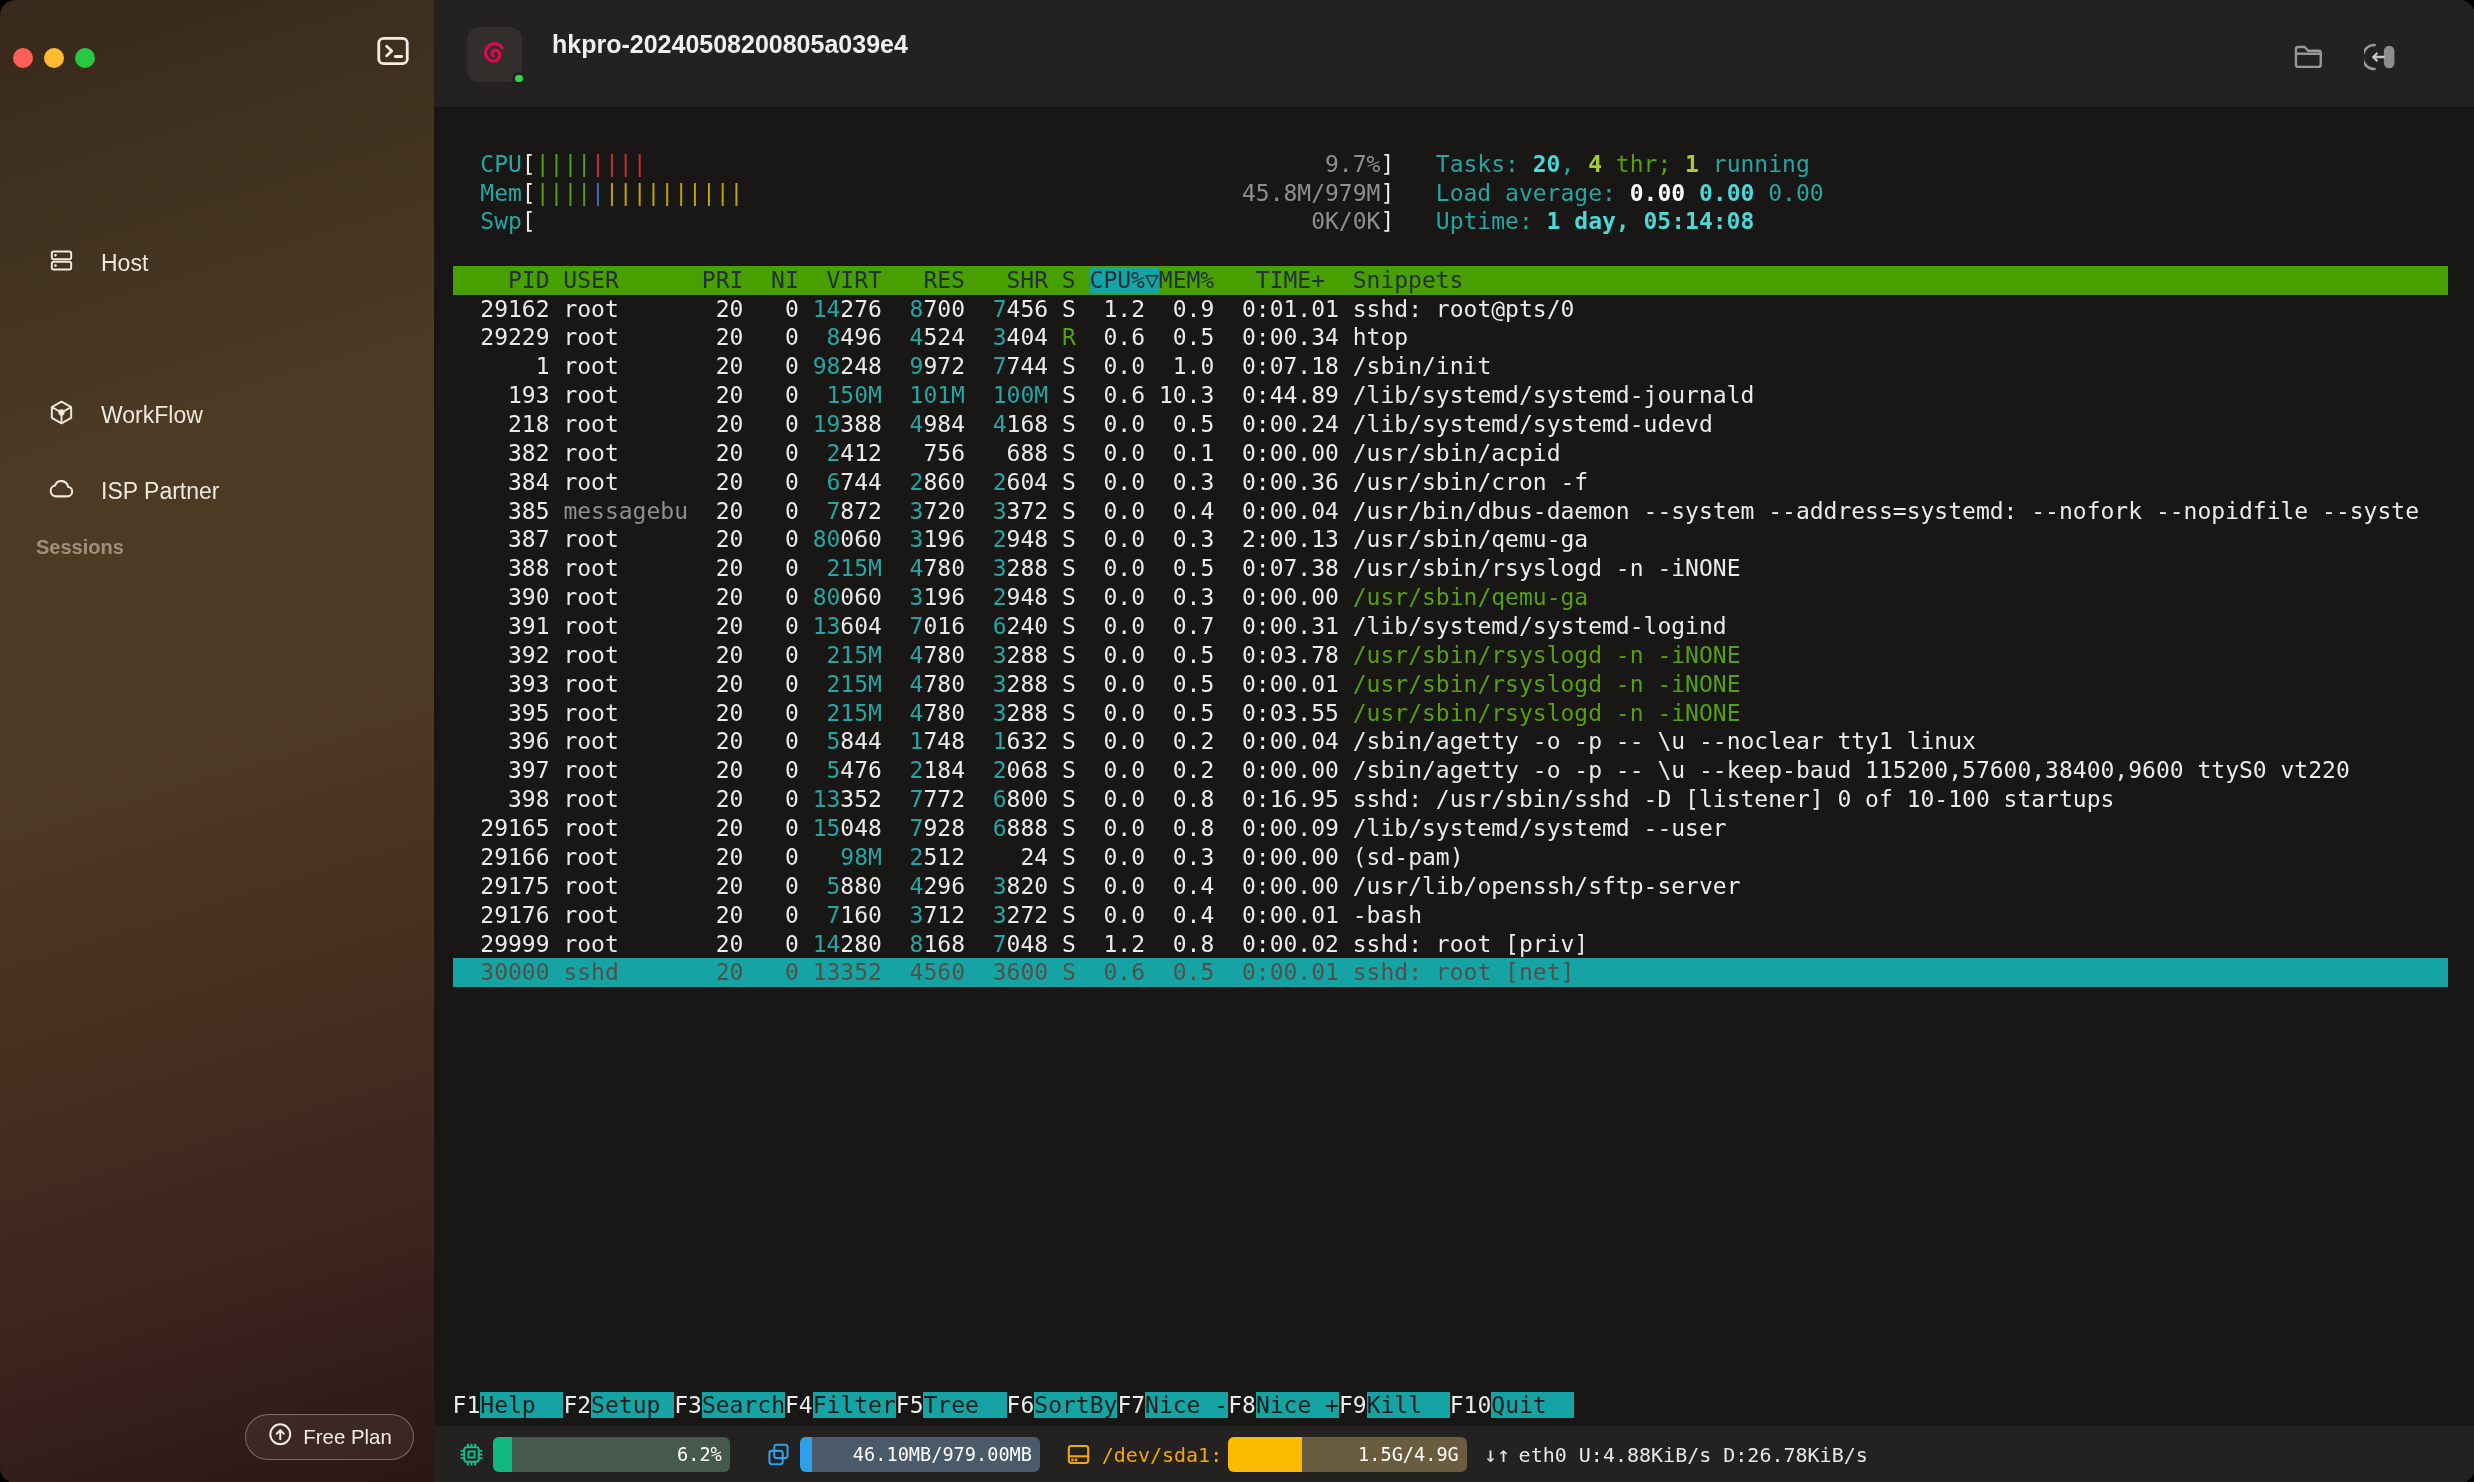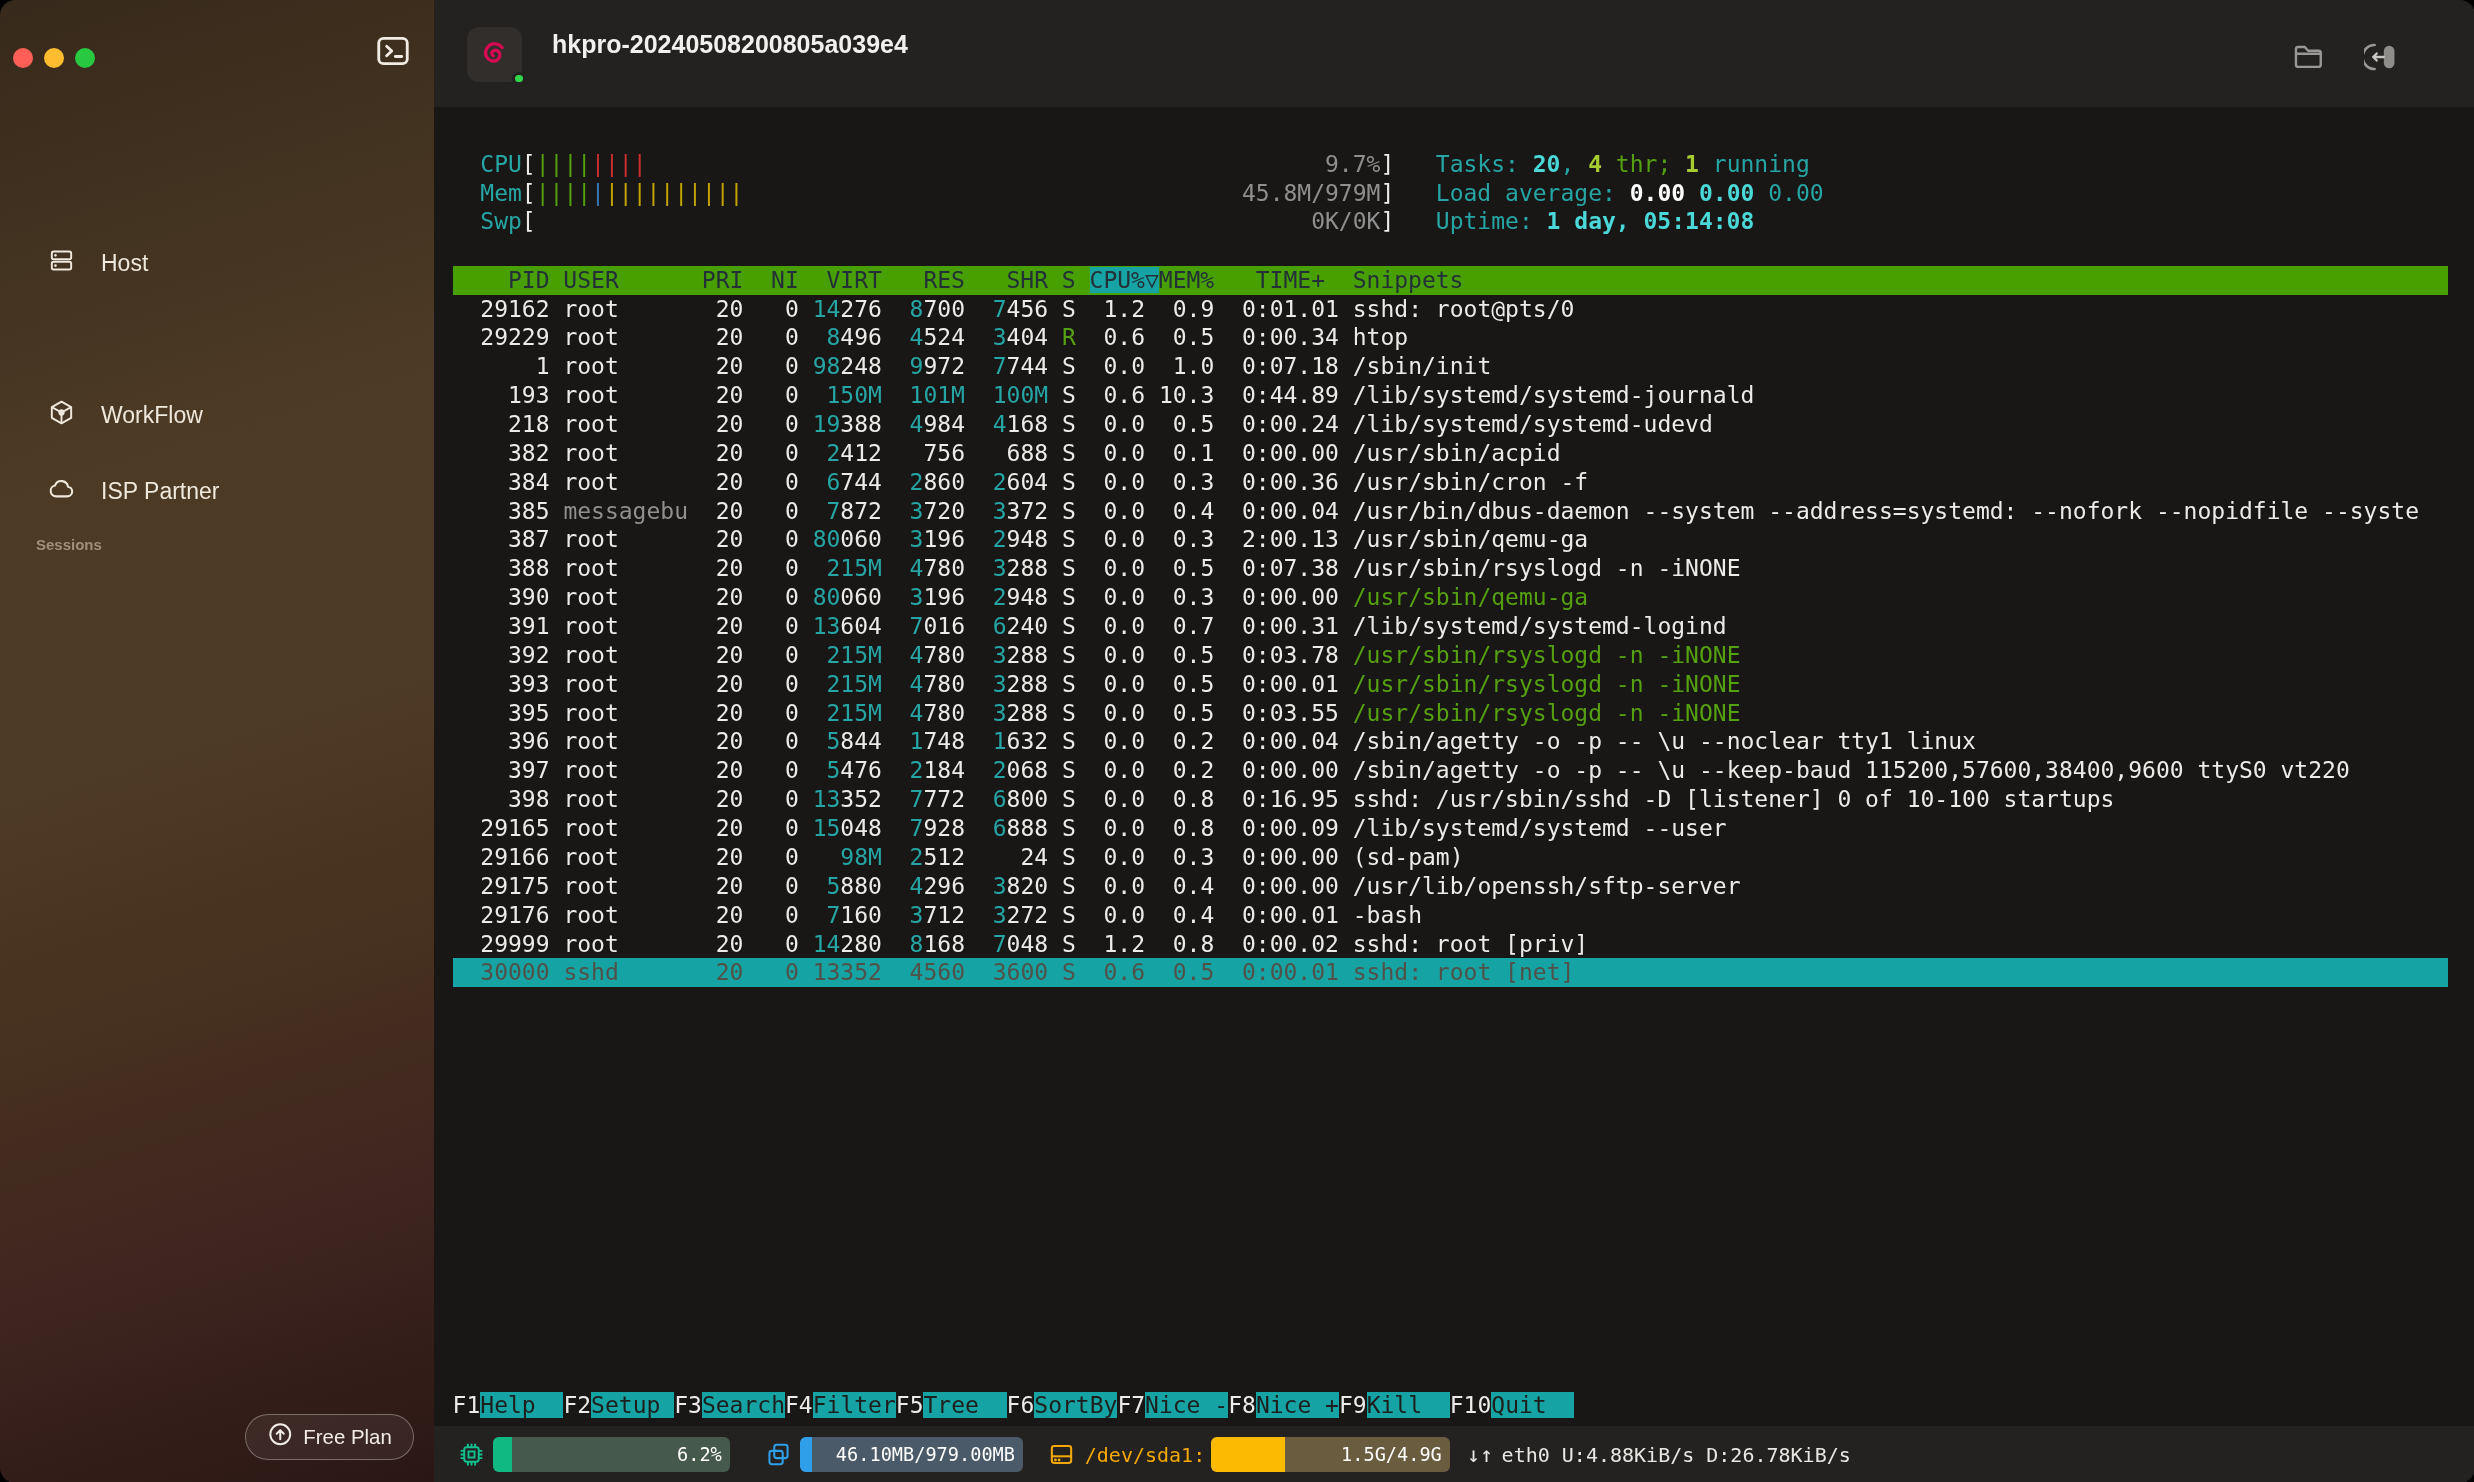--- a/index.html
+++ b/index.html
@@ -11,21 +11,21 @@
     background:linear-gradient(163deg,#37291b 0%,#4c3a25 30%,#4e3b26 48%,#46301f 66%,#3e2520 82%,#2a1713 100%); }
   .traffic { position:absolute; top:48px; left:12.6px; display:flex; gap:10.8px; }
   .tl { width:20.4px; height:20.4px; border-radius:50%; }
   .term-btn { position:absolute; top:32px; left:373px; width:40px; height:38px; background:none; border:none; cursor:pointer; }
   .profile { position:absolute; left:15.6px; top:106px; width:403px; height:88px; border-radius:12px; background:rgba(255,255,255,0.10); display:flex; align-items:center; padding:0 17px; gap:17px; }
   .avatar { width:55px; height:55px; border-radius:50%; overflow:hidden; flex:0 0 55px; }
   .profile-name { font-size:23px; font-weight:bold; color:#f4efe9; margin-bottom:4.8px; }
   .profile-email { font-size:17.4px; color:#c9bcae; }
   .menu-item { position:absolute; left:0; width:434px; height:54px; display:flex; align-items:center; gap:25px; padding-left:47px; color:#efe8dd; font-size:23px; cursor:pointer; }
   .menu-item svg { width:29px; height:29px; }
-  .sessions-label { position:absolute; left:36px; top:536px; font-size:15px; font-weight:bold; color:#a18f7e; }
+  .sessions-label { position:absolute; left:36px; top:536px; font-size:20px; font-weight:bold; color:#a18f7e; }
   .session-item { position:absolute; left:15.6px; top:576px; width:403px; height:59px; border-radius:10.8px; background:rgba(255,255,255,0.14); display:flex; align-items:center; gap:17px; padding-left:15.6px; cursor:pointer; }
   .os-tile { position:relative; width:40px; height:40px; border-radius:8.4px; background:rgba(30,20,16,0.55); display:flex; align-items:center; justify-content:center; }
   .os-tile svg { width:28px; height:28px; }
   .status-dot { position:absolute; width:13.2px; height:13.2px; border-radius:50%; background:#32d74b; border:3px solid #473528; right:-3.6px; bottom:-3.6px; }
   .session-label { font-size:21.6px; color:#f4efe9; }
   .plan-btn { position:absolute; left:245px; bottom:23px; width:169px; height:46px; border-radius:24px; border:1.2px solid rgba(255,255,255,0.32); background:rgba(255,255,255,0.06); display:flex; align-items:center; justify-content:center; gap:9.6px; color:#f2ece4; font-size:20.4px; cursor:pointer; }
 
   
   .main { position:relative; flex:1; display:flex; flex-direction:column; background:#242220; }
   .titlebar { position:relative; height:107px; flex:0 0 107px; background:#242220; }
@@ -188,21 +188,21 @@
         <span class="sb-fill" id="sb-cpu-fill" style="background: rgb(16, 185, 129); width: 8%;"></span>
         <span class="sb-val">6.2%</span>
       </span>
 
       <span class="sb-icon" style="margin-left:34px">
         <svg viewBox="0 0 24 24" fill="none" stroke="#2e9fe8" stroke-width="1.7" stroke-linejoin="round">
           <rect x="8.5" y="4" width="11" height="11" rx="2"></rect>
             <rect x="4.5" y="9" width="11" height="11" rx="2"></rect>
         </svg>
       </span>
-      <span class="sb-bar" style="width:223px">
+      <span class="sb-bar" style="width:240px">
         <span id="sb-mem-track" style="position: absolute; inset: 0px; background: rgb(74, 90, 104);"></span>
         <span class="sb-fill" id="sb-mem-fill" style="background: rgb(46, 159, 232); width: 5%;"></span>
         <span class="sb-val">46.10MB/979.00MB</span>
       </span>
 
       <span class="sb-icon" style="margin-left:24px">
         <svg viewBox="0 0 24 24" fill="none" stroke="#f5a800" stroke-width="1.7" stroke-linejoin="round">
           <rect x="4" y="5" width="16" height="14" rx="2"></rect>
             <path d="M4 13.5h16"></path>
           <path d="M7 16.5h.01M10 16.5h.01" stroke-width="2.4" stroke-linecap="round"></path>

